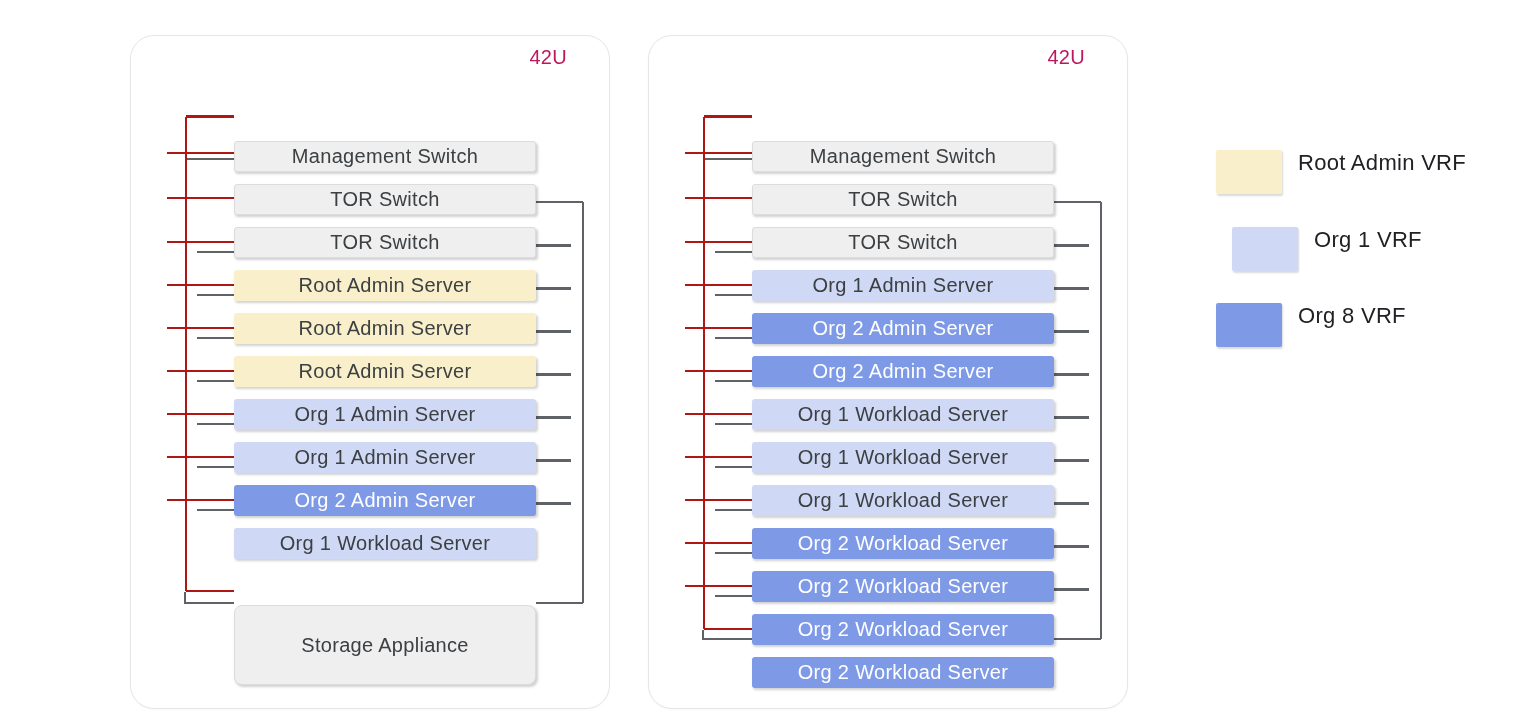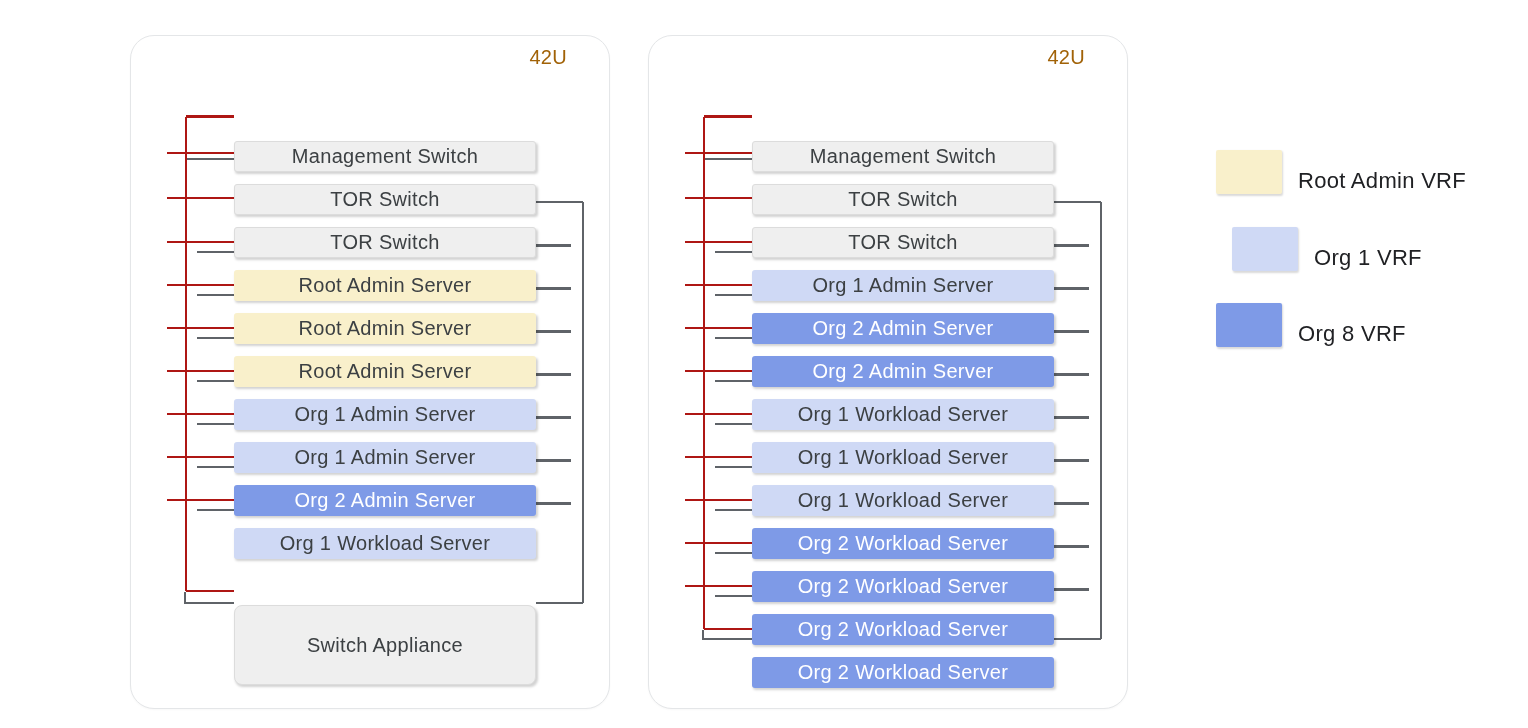--- a/index.html
+++ b/index.html
@@ -25,21 +25,21 @@
     border: 1.5px solid #E4E6E8;
     border-radius: 24px;
     box-shadow: 0 1px 2px rgba(0,0,0,0.03);
     box-sizing: border-box;
   }
   .rack-label {
     position: absolute;
     top: 10px;
     right: 42px;
     font-size: 20px;
-    color: #a16207;
+    color: #be185d;
     letter-spacing: 0.3px;
   }
   .rack svg {
     position: absolute;
     left: 0; top: 0;
     width: 480px; height: 674px;
     pointer-events: none;
   }
   .unit {
     position: absolute;
@@ -66,21 +66,21 @@
     position: absolute;
     left: 1216px;
     top: 150px;
     width: 300px;
   }
   .legend-item {
     position: absolute;
     left: 0;
     height: 44px;
     display: flex;
-    align-items: flex-end;
+    align-items: flex-start;
   }
   .legend-swatch {
     width: 66px;
     height: 44px;
     border-radius: 2px;
     box-shadow: 1px 1.5px 2px rgba(0,0,0,0.15);
     flex: 0 0 auto;
   }
   .legend-label {
     margin-left: 16px;
@@ -125,21 +125,21 @@
         <div class="unit type-org1" style="top: 366px; background: rgb(207, 217, 245); color: rgb(60, 64, 67);">
           <span>Org 1 Admin Server</span>
         </div>
         <div class="unit type-org2" style="top: 409px; background: rgb(126, 154, 231); color: rgb(255, 255, 255);">
           <span>Org 2 Admin Server</span>
         </div>
         <div class="unit type-org1" style="top: 452px; background: rgb(207, 217, 245); color: rgb(60, 64, 67);">
           <span>Org 1 Workload Server</span>
         </div>
         <div class="unit type-infra tall" style="top: 529px; background: rgb(239, 239, 239); color: rgb(60, 64, 67);">
-          <span>Switch Appliance</span>
+          <span>Storage Appliance</span>
         </div>
       </div>
       <div class="rack" style="left: 648px; top: 35px;">
         <svg viewBox="0 0 480 674" shape-rendering="crispEdges">
           <path d="M55,123H103M405,166H452M66,216H103M405,209.5H440M66,259H103M405,252.5H440M66,302H103M405,295.5H440M66,345H103M405,338.5H440M66,388H103M405,381.5H440M66,431H103M405,424.5H440M66,474H103M405,467.5H440M66,517H103M405,510.5H440M66,560H103M405,553.5H440M54,594V603H103M405,603H452M452,166V603" fill="none" stroke="#5F6368" stroke-width="2.4"></path>
           <path d="M55,80.5H103M36,117H103M36,162H103M36,206H103M36,249H103M36,292H103M36,335H103M36,378H103M36,421H103M36,464H103M36,507H103M36,550H103M55,593H103M55,80.5V593" fill="none" stroke="#AE1714" stroke-width="2.2"></path>
         </svg>
         <span class="rack-label">42U</span>
         <div class="unit type-infra" style="top: 65px; background: rgb(239, 239, 239); color: rgb(60, 64, 67);">
           <span>Management Switch</span>

